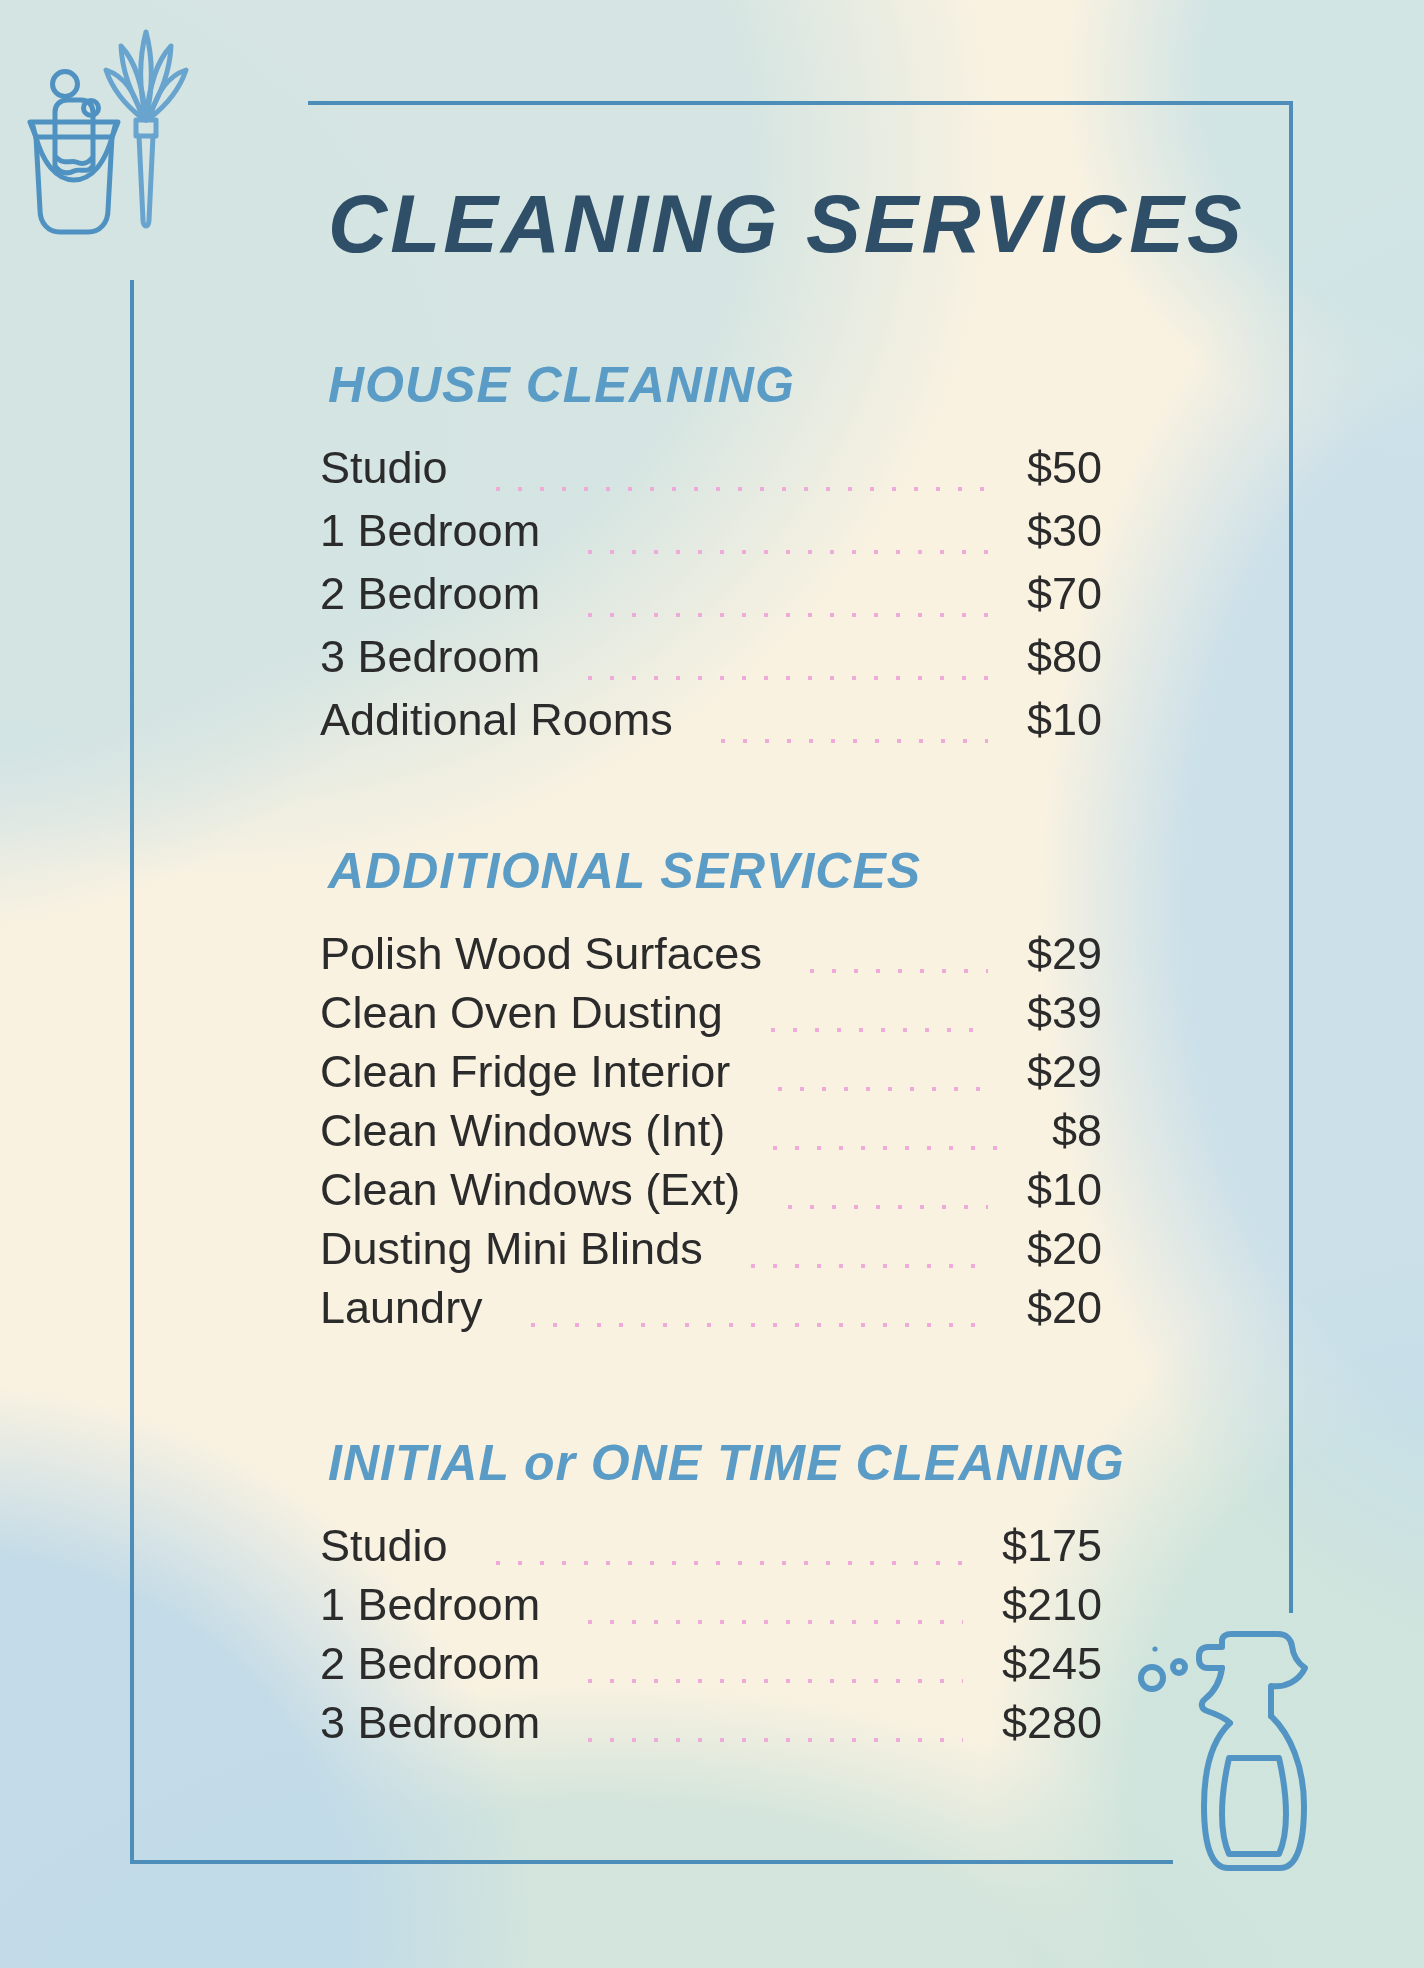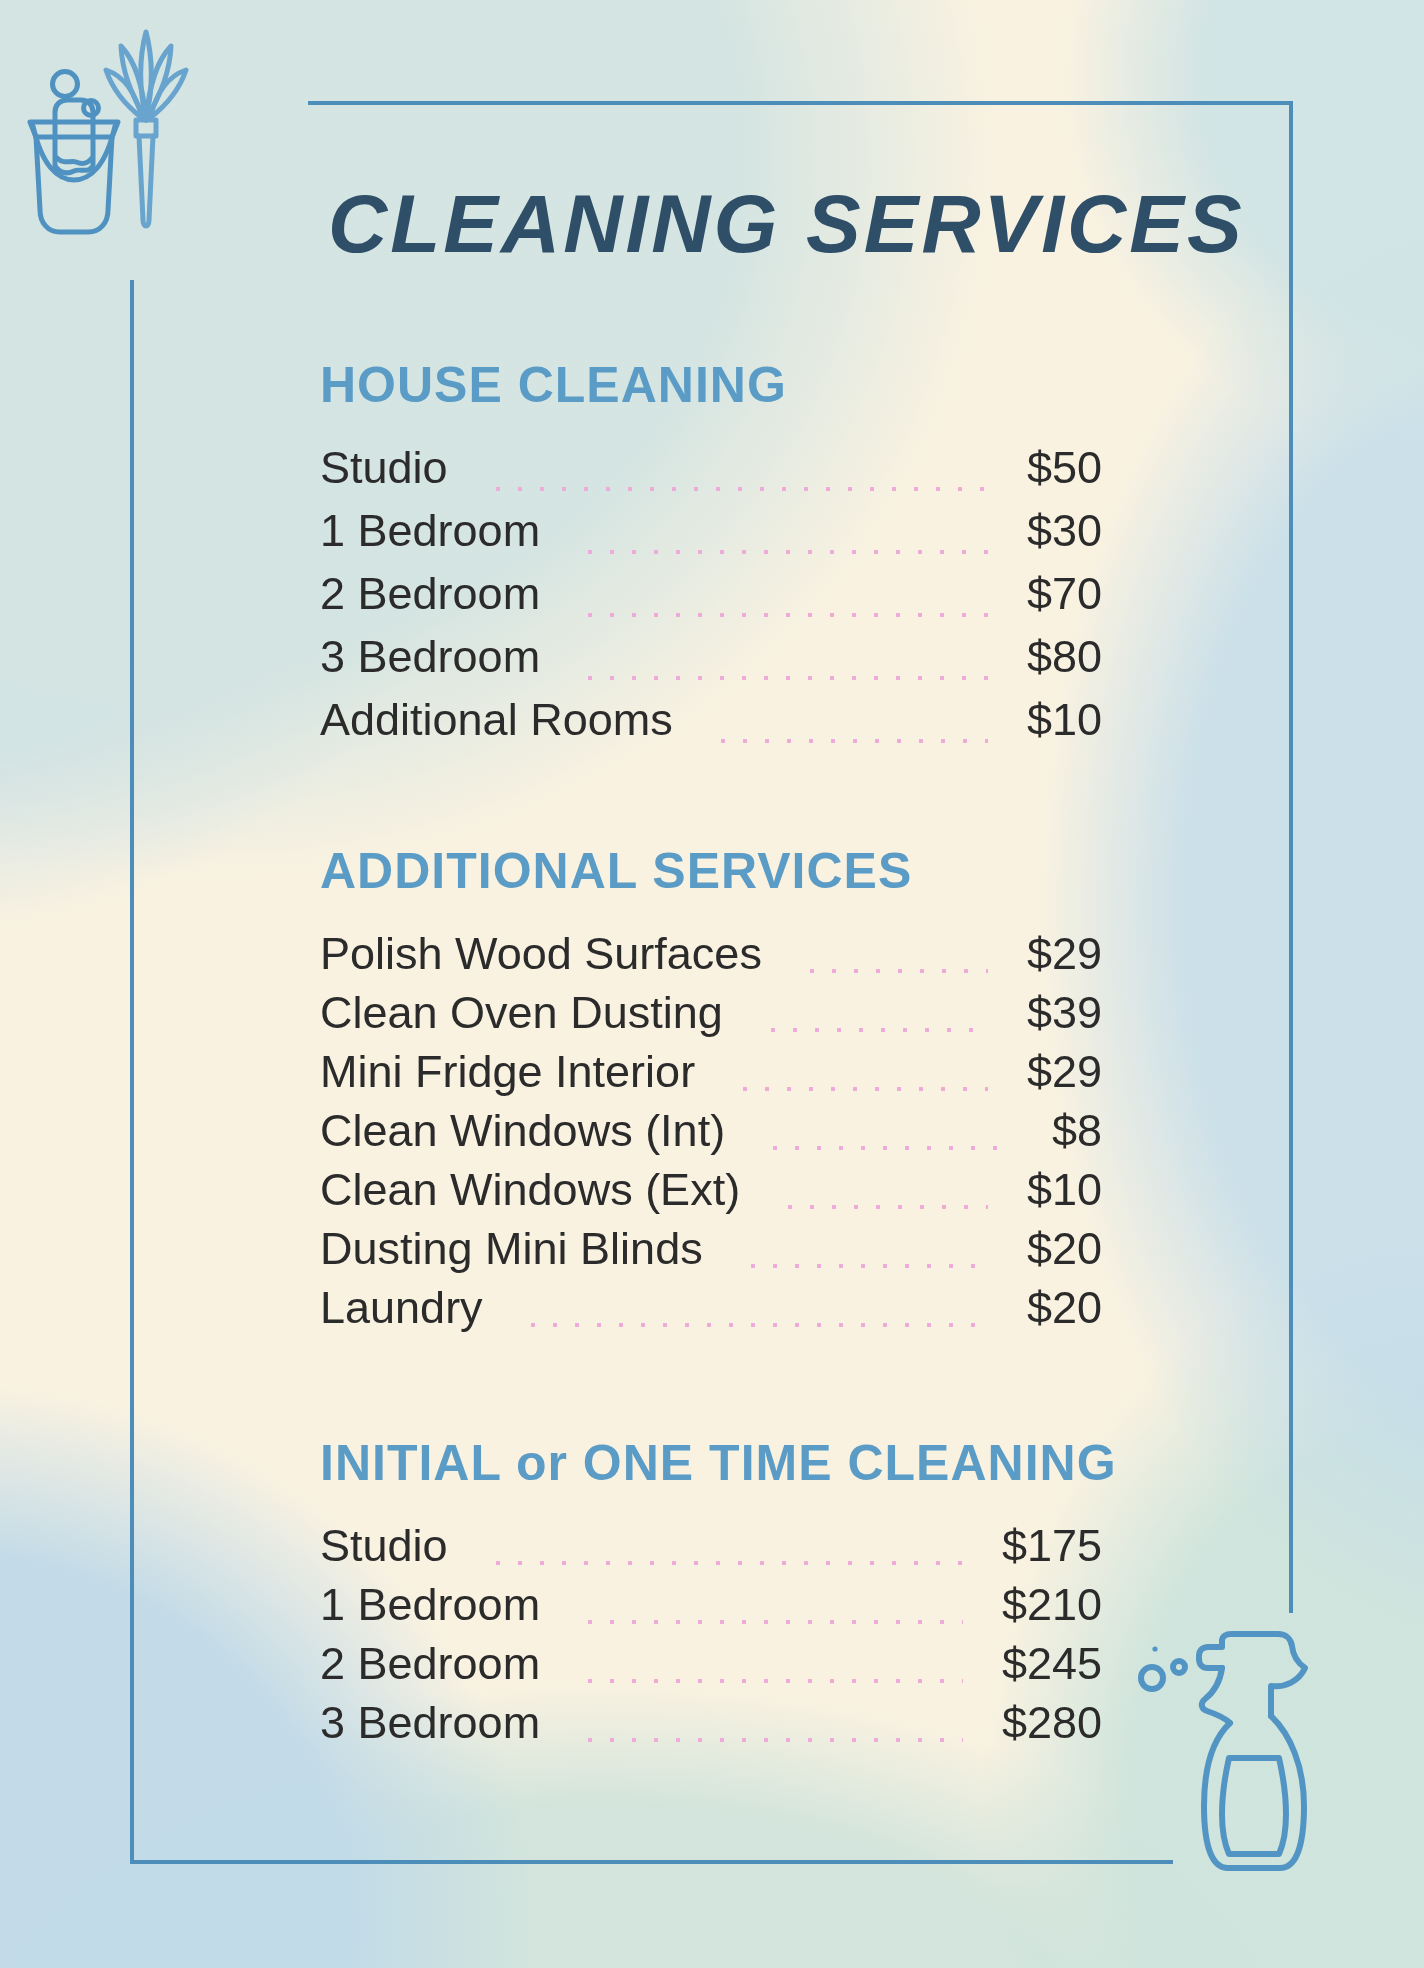--- a/index.html
+++ b/index.html
@@ -45,22 +45,22 @@
     font-size:82px;line-height:96px;font-weight:700;font-style:italic;
     letter-spacing:3px;color:var(--title-navy);white-space:nowrap;
   }
 
   #sections{position:absolute;left:320px;top:0;width:782px;height:100%;}
   .section{position:absolute;left:0;width:100%;}
   .section:nth-child(1){top:356px;}
   .section:nth-child(2){top:842px;}
   .section:nth-child(3){top:1434px;}
   .section-title{
-    font-size:50px;line-height:58px;font-weight:700;
-    letter-spacing:1px;color:var(--header-blue);margin-bottom:28px;white-space:nowrap;
+    font-size:50px;line-height:58px;font-weight:700;font-style:italic;
+    letter-spacing:1px;color:var(--header-blue);margin-bottom:28px;white-space:nowrap;margin-left:8px;
   }
   .row{display:flex;align-items:baseline;gap:13px;}
   .section:nth-child(1) .row{height:63px;}
   .section:nth-child(2) .row,
   .section:nth-child(3) .row{height:59px;}
   .item-label,.item-price{
     font-size:45px;line-height:52px;color:var(--text-dark);white-space:nowrap;
   }
   .item-price{text-align:right;}
   .leader{
@@ -161,21 +161,21 @@
         <span class="item-label">Polish Wood Surfaces</span>
         <span class="leader"></span>
         <span class="item-price">$29</span>
       </div>
         <div class="row">
         <span class="item-label">Clean Oven Dusting</span>
         <span class="leader"></span>
         <span class="item-price">$39</span>
       </div>
         <div class="row">
-        <span class="item-label">Mini Fridge Interior</span>
+        <span class="item-label">Clean Fridge Interior</span>
         <span class="leader"></span>
         <span class="item-price">$29</span>
       </div>
         <div class="row">
         <span class="item-label">Clean Windows (Int)</span>
         <span class="leader"></span>
         <span class="item-price">$8</span>
       </div>
         <div class="row">
         <span class="item-label">Clean Windows (Ext)</span>

